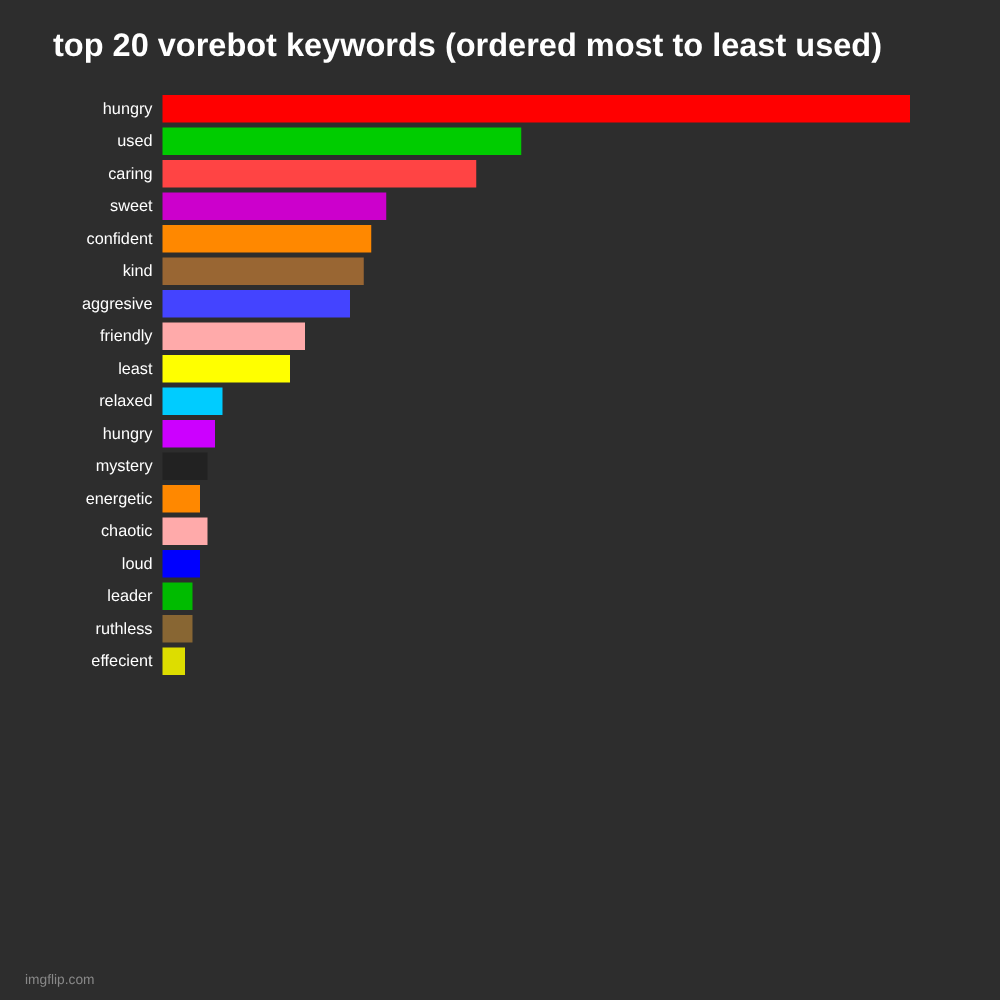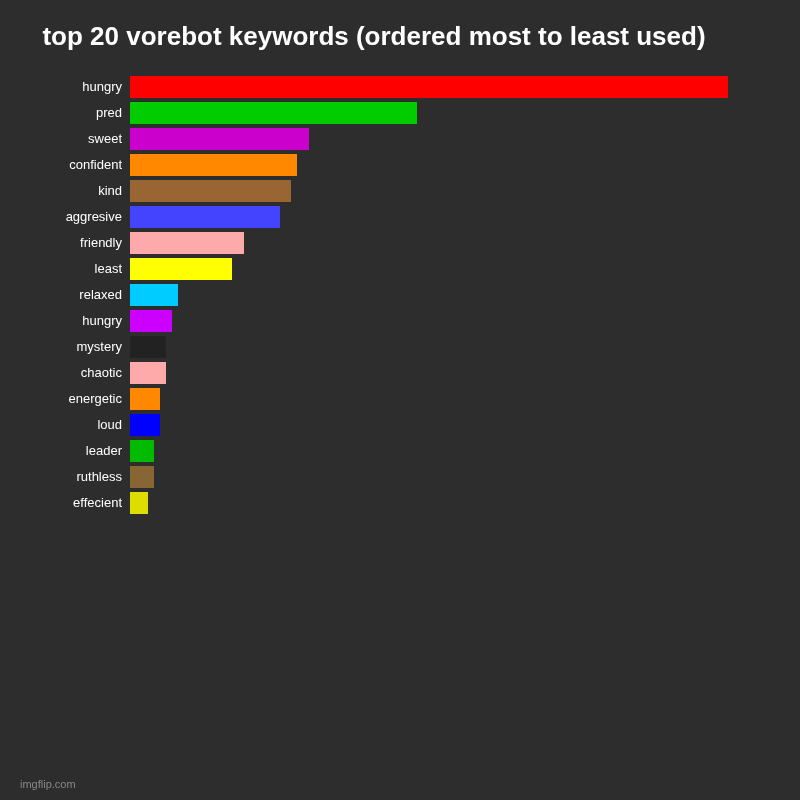--- a/index.html
+++ b/index.html
@@ -72,23 +72,29 @@
 <div class="chart-container">
   <div class="chart-title">top 20 vorebot keywords (ordered most to least used)</div>
   <div class="chart-area" id="chart-area">
       <div class="bar-row">
         <div class="bar-label">hungry</div>
         <div class="bar-track">
           <div class="bar" style="width: 100%; background-color: rgb(255, 0, 0);"></div>
         </div>
       </div>
       <div class="bar-row">
-        <div class="bar-label">pred</div>
+        <div class="bar-label">used</div>
         <div class="bar-track">
           <div class="bar" style="width: 48%; background-color: rgb(0, 204, 0);"></div>
+        </div>
+      </div>
+      <div class="bar-row">
+        <div class="bar-label">caring</div>
+        <div class="bar-track">
+          <div class="bar" style="width: 42%; background-color: rgb(255, 68, 68);"></div>
         </div>
       </div>
       <div class="bar-row">
         <div class="bar-label">sweet</div>
         <div class="bar-track">
           <div class="bar" style="width: 30%; background-color: rgb(204, 0, 204);"></div>
         </div>
       </div>
       <div class="bar-row">
         <div class="bar-label">confident</div>
@@ -132,29 +138,29 @@
           <div class="bar" style="width: 7%; background-color: rgb(204, 0, 255);"></div>
         </div>
       </div>
       <div class="bar-row">
         <div class="bar-label">mystery</div>
         <div class="bar-track">
           <div class="bar" style="width: 6%; background-color: rgb(34, 34, 34);"></div>
         </div>
       </div>
       <div class="bar-row">
+        <div class="bar-label">energetic</div>
+        <div class="bar-track">
+          <div class="bar" style="width: 5%; background-color: rgb(255, 136, 0);"></div>
+        </div>
+      </div>
+      <div class="bar-row">
         <div class="bar-label">chaotic</div>
         <div class="bar-track">
           <div class="bar" style="width: 6%; background-color: rgb(255, 170, 170);"></div>
-        </div>
-      </div>
-      <div class="bar-row">
-        <div class="bar-label">energetic</div>
-        <div class="bar-track">
-          <div class="bar" style="width: 5%; background-color: rgb(255, 136, 0);"></div>
         </div>
       </div>
       <div class="bar-row">
         <div class="bar-label">loud</div>
         <div class="bar-track">
           <div class="bar" style="width: 5%; background-color: rgb(0, 0, 255);"></div>
         </div>
       </div>
       <div class="bar-row">
         <div class="bar-label">leader</div>

